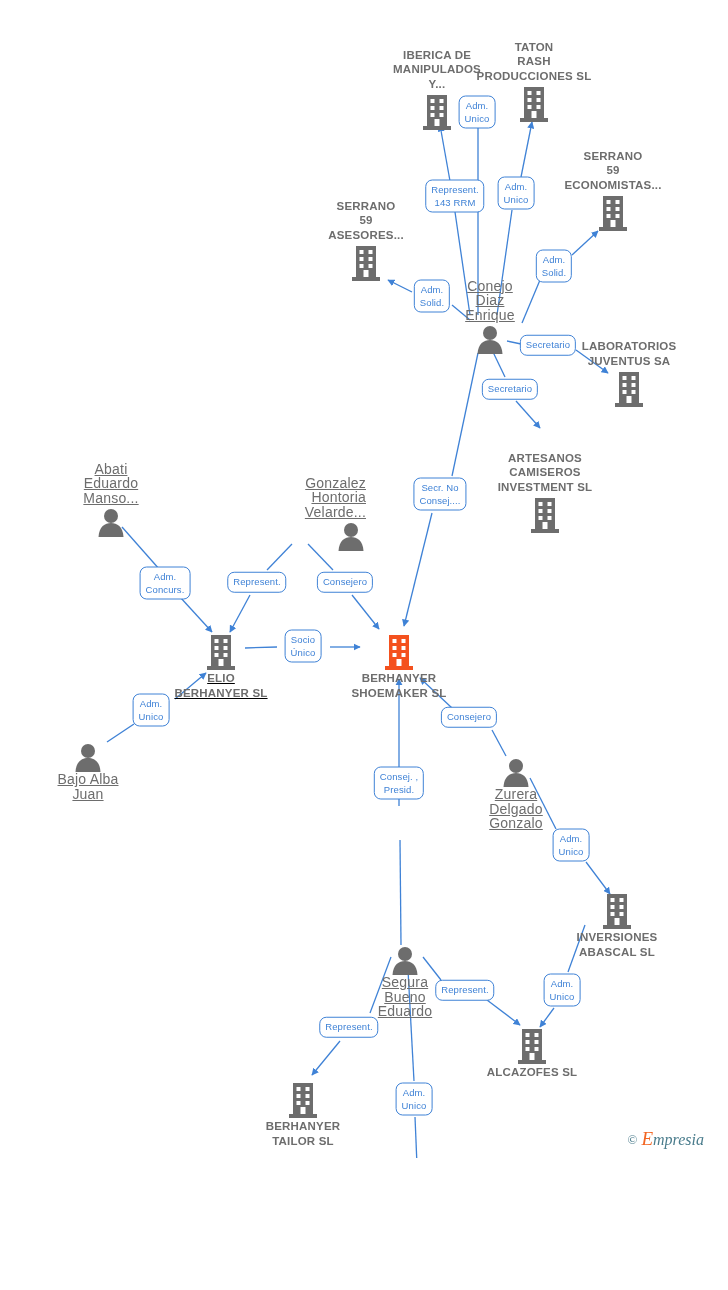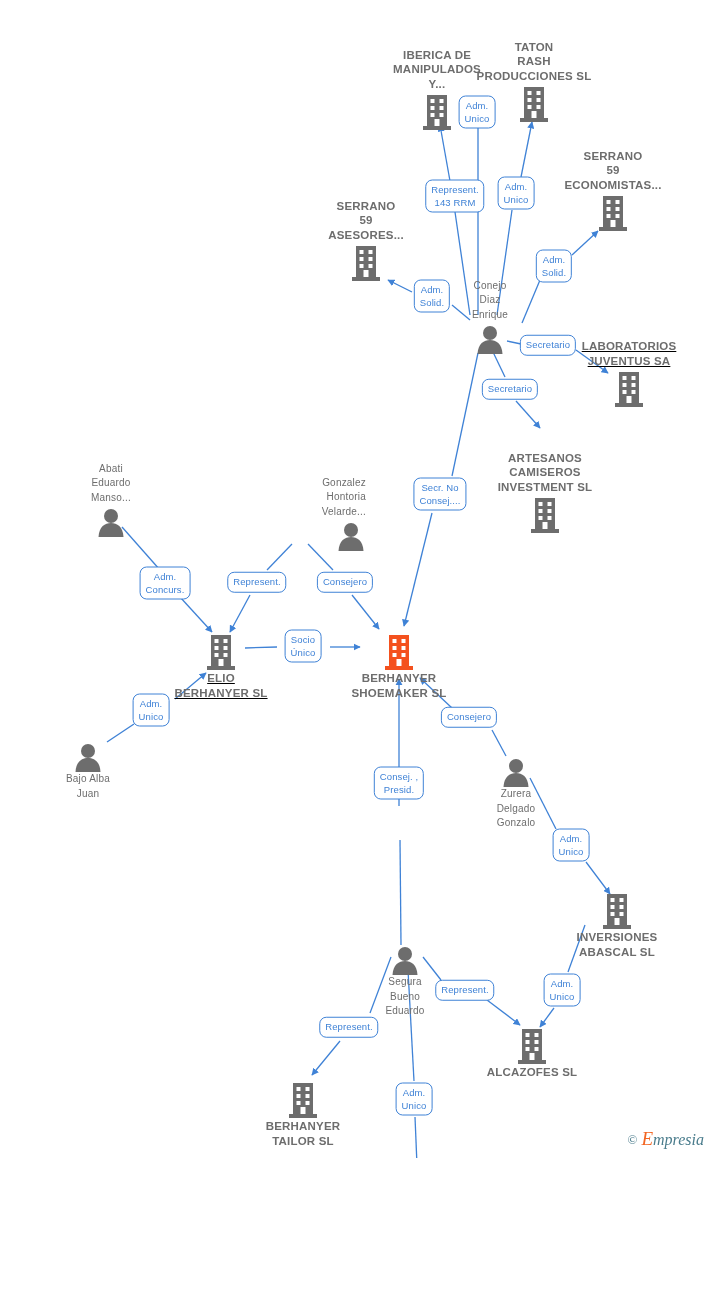--- a/index.html
+++ b/index.html
@@ -33,21 +33,21 @@
     line-height: 0;
   }
   .node .caption {
     display: block;
     font-size: 11.5px;
     color: #6d6d6d;
     letter-spacing: 0.15px;
     white-space: pre-line;
   }
   .node.company .caption { font-weight: bold; letter-spacing: 0.2px; }
-  .node.person .caption { font-weight: normal; font-size: 10px; letter-spacing: .2px; }
+  .node.person .caption { font-weight: normal; font-size: 14px; letter-spacing: .2px; text-decoration: underline; }
   .node.label-above .caption { margin-bottom: 2px; }
 
   .badge {
     position: absolute;
     border: 1.2px solid #3f82d6;
     border-radius: 7px;
     background: #ffffff;
     color: #3f82d6;
     font-size: 9.5px;
     line-height: 12.5px;
@@ -211,21 +211,21 @@
       </div>
       <div class="node person label-above" style="left: 490px; top: 278.5px;">
         <span class="caption">Conejo
 Diaz
 Enrique</span>
         <span class="glyph"><svg width="30" height="30" viewBox="0 0 30 30">
             <circle cx="15" cy="9" r="7" fill="#6d6d6d"></circle>
             <path d="M2.5 30 C3 19.5 9 16 15 16 C21 16 27 19.5 27.5 30 Z" fill="#6d6d6d"></path>
           </svg></span>
       </div>
-      <div class="node company label-above" style="left: 629px; top: 339px; text-decoration: underline;">
+      <div class="node company label-above" style="left: 629px; top: 339px;">
         <span class="caption">LABORATORIOS
 JUVENTUS SA</span>
         <span class="glyph"><svg width="30" height="38" viewBox="0 0 30 38">
             <rect x="5" y="2" width="20" height="31" fill="#6d6d6d"></rect>
             <rect x="1" y="33" width="28" height="4" fill="#6d6d6d"></rect>
             <rect x="8.5" y="6" width="4" height="4" fill="#fff"></rect>
             <rect x="17.5" y="6" width="4" height="4" fill="#fff"></rect>
             <rect x="8.5" y="13" width="4" height="4" fill="#fff"></rect>
             <rect x="17.5" y="13" width="4" height="4" fill="#fff"></rect>
             <rect x="8.5" y="20" width="4" height="4" fill="#fff"></rect>

